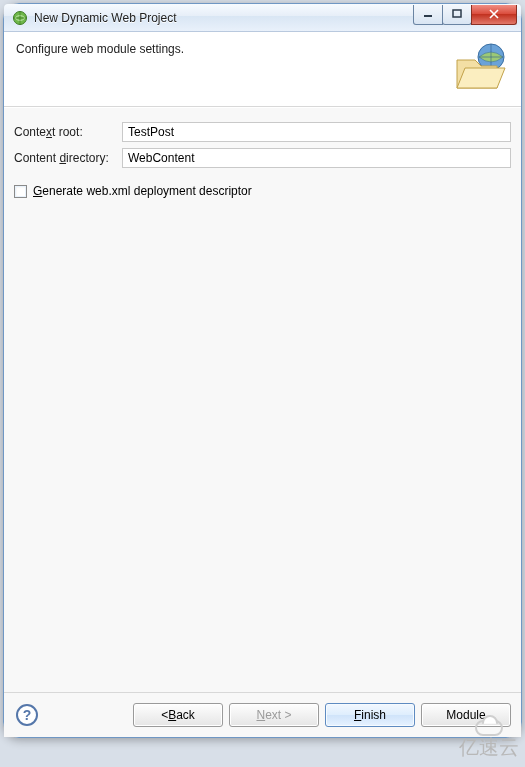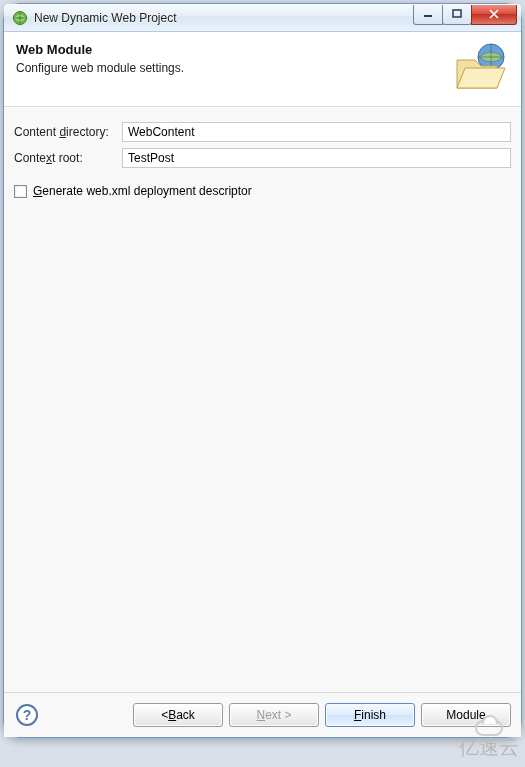--- a/index.html
+++ b/index.html
@@ -150,48 +150,47 @@
       <div class="win-btn close">
         <svg width="12" height="10">
             <path d="M2 1 L10 9 M10 1 L2 9" stroke="#fff" stroke-width="1.6"></path>
           </svg>
       </div>
     </div>
   </div>
 
   <div class="header-band">
     <div class="header-text">
-      <div class="header-title">Web Module</div>
       <div class="header-sub">Configure web module settings.</div>
     </div>
     <div class="header-icon">
       <svg width="58" height="50" viewBox="0 0 58 50">
         <circle cx="40" cy="15" r="13" fill="#6aa2d8" stroke="#3b6fa3" stroke-width="1"></circle>
         <path d="M28 15 Q40 5 52 15 Q40 25 28 15" fill="#9cc976" stroke="#3b6fa3" stroke-width="0.6"></path>
         <path d="M40 2 V28 M28 15 H52" stroke="#2f5f8f" stroke-width="0.6"></path>
         <path d="M6 18 L6 46 L46 46 L46 24 L30 24 L24 18 Z" fill="#f3dfa4" stroke="#c2a24a" stroke-width="1"></path>
         <path d="M6 46 L14 26 L54 26 L46 46 Z" fill="#fbeec0" stroke="#c2a24a" stroke-width="1"></path>
       </svg>
     </div>
   </div>
 
   <div class="content">
 
     <div class="form-row">
       <div class="form-label">
-        <span>Content </span><span class="ul">d</span><span>irectory:</span>
-      </div>
-      <input class="form-input" value="WebContent" style="">
+        <span>Conte<span class="ul">x</span>t root:</span>
+      </div>
+      <input class="form-input" value="TestPost" style="">
     </div>
 
     <div class="form-row">
       <div class="form-label">
-        <span>Conte<span class="ul">x</span>t root:</span>
-      </div>
-      <input class="form-input" value="TestPost" style="">
+        <span>Content </span><span class="ul">d</span><span>irectory:</span>
+      </div>
+      <input class="form-input" value="WebContent" style="">
     </div>
 
     <div class="checkbox-row">
       <span class="chk"></span>
       <span class="chk-label">
         <span class="ul">G</span><span>enerate web.xml deployment descriptor</span>
       </span>
     </div>
 
   </div>

